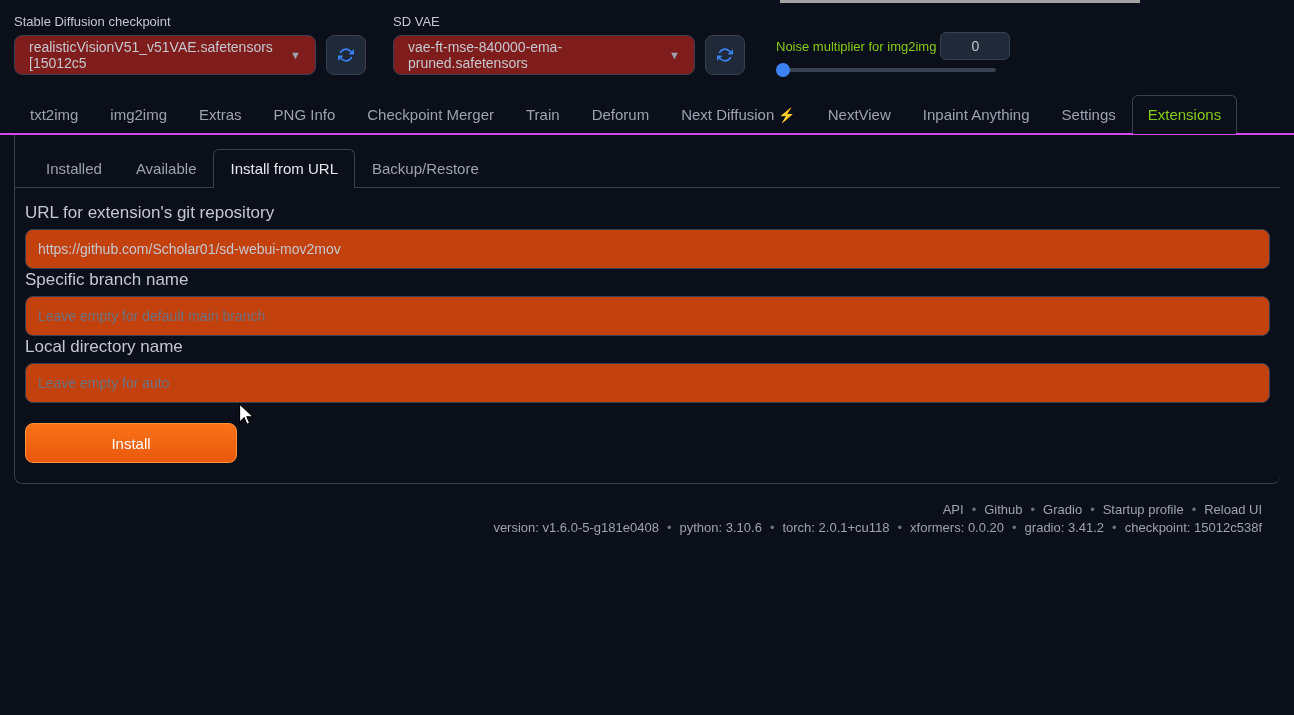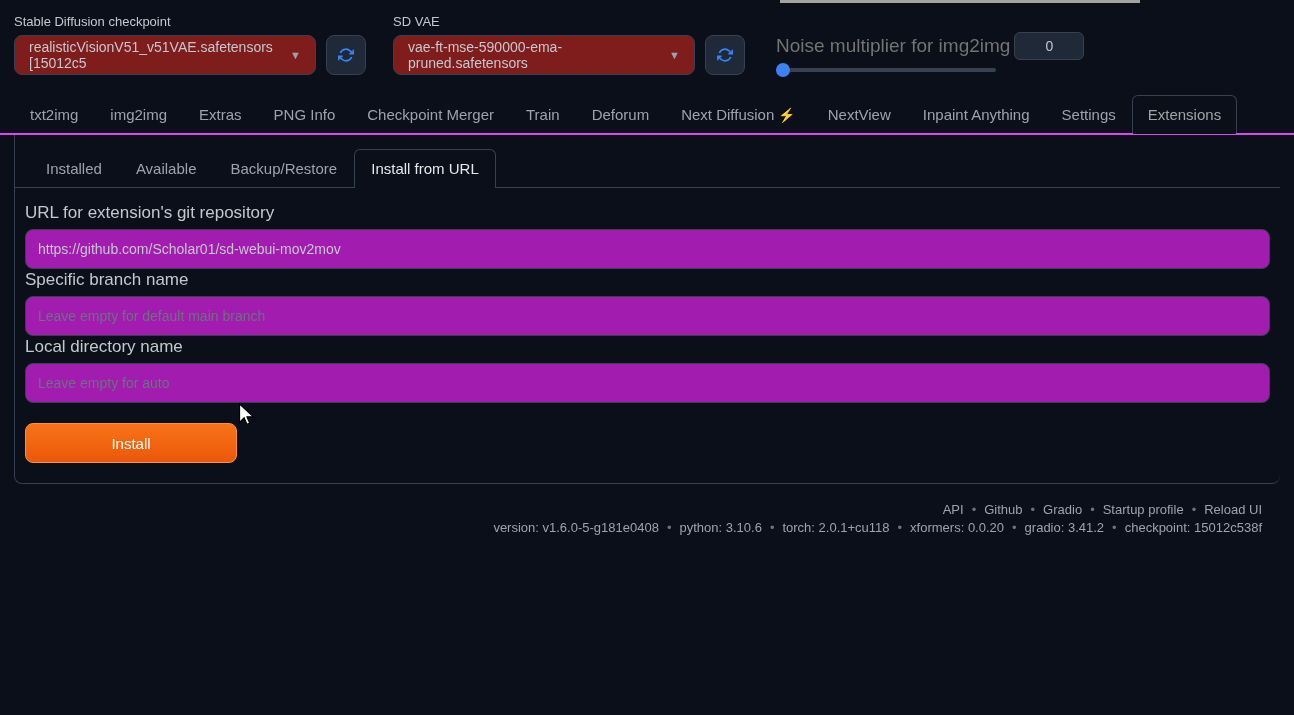--- a/index.html
+++ b/index.html
@@ -50,21 +50,21 @@
   background: #1f2937;
   border: 1px solid #374151;
   border-radius: 8px;
   display: flex; align-items: center; justify-content: center;
   cursor: pointer;
 }
 .refresh-btn svg { width: 16px; height: 16px; stroke: #3b82f6; fill:none; stroke-width:2.5;}
 .chevron { font-size: 11px; color: #9ca3af; margin-left:8px;}
 .noise-group { display: flex; flex-direction: column; gap: 2px; margin-left: 4px; margin-top:18px;}
 .noise-row { display: flex; align-items: center; gap: 4px; }
-.noise-label { font-size: 19px; color: #737373; }
+.noise-label { font-size: 13px; color: #84cc16; }
 .noise-input {
   width: 70px; height: 28px;
   background: #1f2937;
   border: 1px solid #374151;
   border-radius: 6px;
   color: #c5c7d0;
   font-size: 14px;
   text-align: center;
 }
 .noise-slider {
@@ -98,21 +98,21 @@
   padding: 10px 15px;
   color: #9ca3af;
   font-size: 15px;
   cursor: pointer;
   border: 1px solid transparent;
   border-bottom: none;
   border-radius: 6px 6px 0 0;
   display: flex; align-items: center; gap: 4px;
 }
 .main-tab.active {
-  color: #a3a3a3;
+  color: #84cc16;
   border-color: #374151;
   background: #0b0f19;
   position: relative;
 }
 .main-tab.active::after {
   content:"";
   position:absolute; left:0; right:0; bottom:-1px; height:1px; background:#0b0f19;
 }
 .bolt { color: #f97316; font-size: 14px;}
 .panel {
@@ -145,21 +145,21 @@
   position: relative;
 }
 .sub-tab.active::after{
   content:"";
   position:absolute; left:0; right:0; bottom:-1px; height:1px; background:#0b0f19;
 }
 .form-section { padding: 4px 10px 0 10px; }
 .field-label { font-size: 17px; color: #c5c7d0; margin: 1px 0 6px 0; display:block;}
 .text-input {
   width: 100%;
-  background: #a21caf;
+  background: #c2410c;
   border: 1px solid #374151;
   border-radius: 8px;
   height: 40px;
   padding: 0 12px;
   color: #c5c7d0;
   font-size: 14px;
 }
 .text-input::placeholder { color: #6b7280; }
 .install-btn {
   margin-top: 20px;
@@ -208,21 +208,21 @@
             <path d="M23 4v6h-6M1 20v-6h6M3.5 9a9 9 0 0 1 14.8-3L23 10M1 14l4.7 4a9 9 0 0 0 14.8-3"></path>
           </svg>
       </div>
     </div>
   </div>
 
   <div class="header-group">
     <span class="header-label">SD VAE</span>
     <div class="select-row">
       <div class="select-box vae">
-        <span>vae-ft-mse-590000-ema-pruned.safetensors</span>
+        <span>vae-ft-mse-840000-ema-pruned.safetensors</span>
         <span class="chevron">▼</span>
       </div>
       <div class="refresh-btn">
         <svg viewBox="0 0 24 24">
             <path d="M23 4v6h-6M1 20v-6h6M3.5 9a9 9 0 0 1 14.8-3L23 10M1 14l4.7 4a9 9 0 0 0 14.8-3"></path>
           </svg>
       </div>
     </div>
   </div>
 
@@ -247,22 +247,22 @@
     <div class="main-tab">NextView</div>
     <div class="main-tab">Inpaint Anything</div>
     <div class="main-tab">Settings</div>
     <div class="main-tab active">Extensions</div>
   </div>
 
 <div class="panel">
   <div class="sub-tabs" id="sub-tabs">
       <div class="sub-tab">Installed</div>
       <div class="sub-tab">Available</div>
+      <div class="sub-tab active">Install from URL</div>
       <div class="sub-tab">Backup/Restore</div>
-      <div class="sub-tab active">Install from URL</div>
     </div>
 
   <div class="form-section">
     <label class="field-label">URL for extension's git repository</label>
     <input class="text-input" value="https://github.com/Scholar01/sd-webui-mov2mov" style="">
 
     <label class="field-label">Specific branch name</label>
     <input class="text-input" placeholder="Leave empty for default main branch" style="">
 
     <label class="field-label">Local directory name</label>

